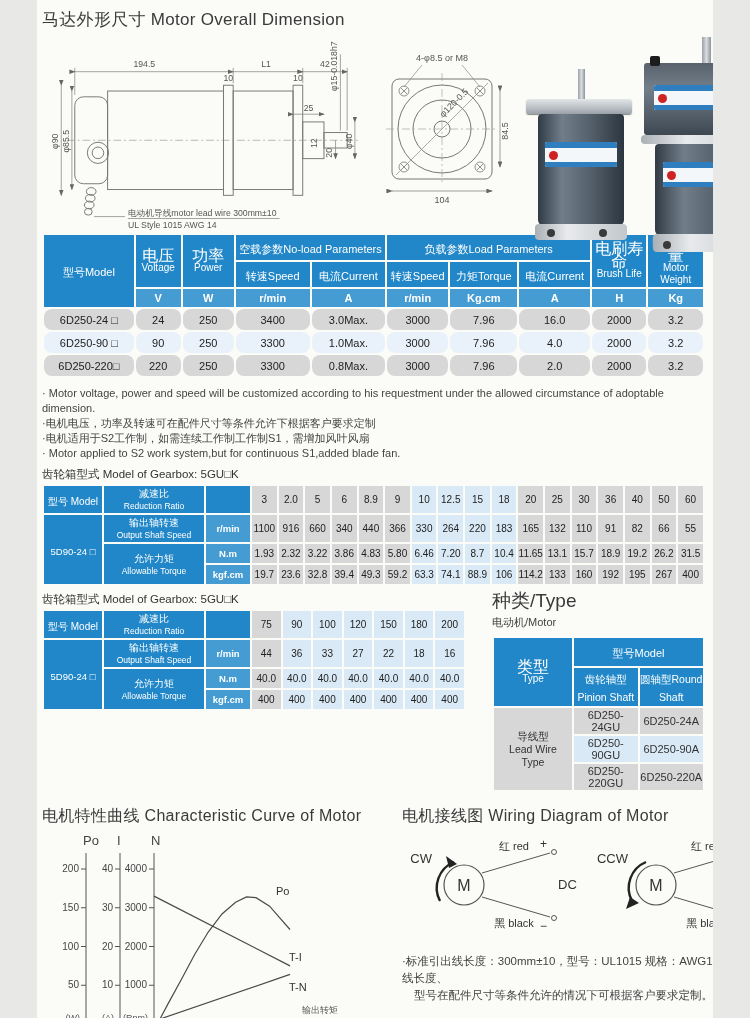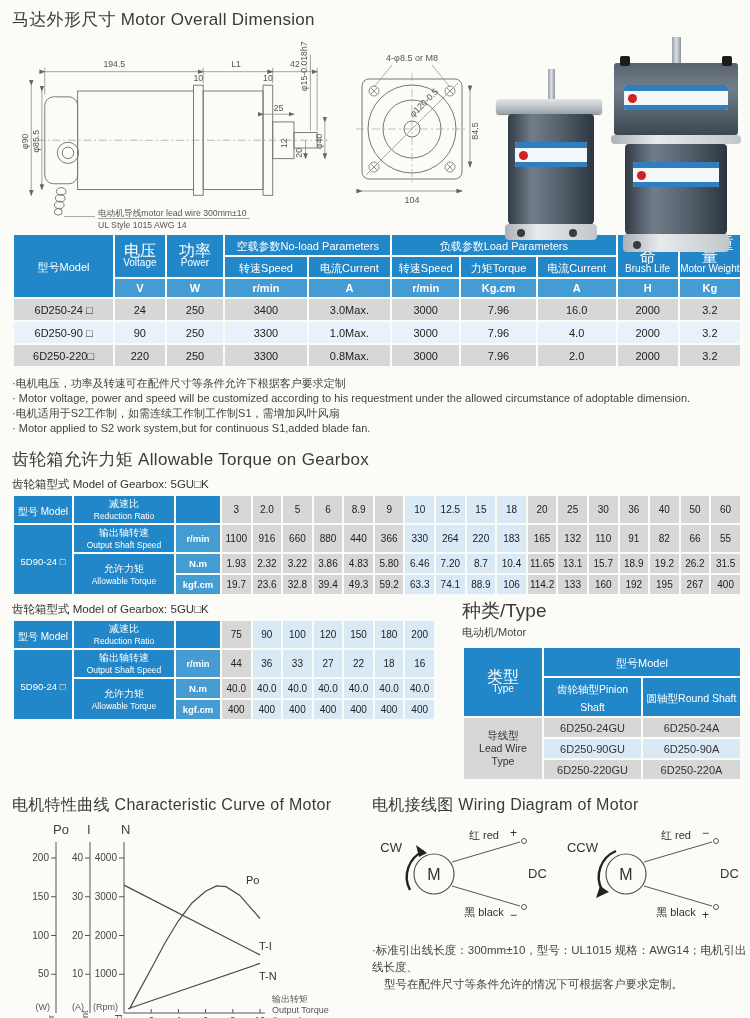--- a/index.html
+++ b/index.html
@@ -4,21 +4,21 @@
 <style>
   :root{
     --blue:#2187c8;
     --blue2:#449cd3;
     --gray:#d7d7d7;
     --ltblue:#d9eaf6;
     --rowblue:#e9f2fa;
   }
   *{box-sizing:border-box;}
   body{margin:0;background:#e8e8e6;font-family:"Liberation Sans","DejaVu Sans",sans-serif;}
-  .page{width:750px;height:1018px;background:#fbfbf8;margin:0 auto;padding:8px 8px 0 12px;overflow:hidden;position:relative;color:#333;}
+  .page{width:676px;height:1018px;background:#fbfbf8;margin:0 auto;padding:8px 8px 0 5px;overflow:hidden;position:relative;color:#333;}
   .sec-title{font-size:17px;color:#3a3a3a;font-weight:normal;margin:0 0 4px 0;letter-spacing:.3px;white-space:nowrap;}
   
   .dim-row{display:flex;gap:4px;align-items:flex-start;height:198px;}
   .dim-row svg text{fill:#555;font-size:9px;font-family:"Liberation Sans",sans-serif;}
   .drawing{flex:none;}
   .photos{flex:none;width:258px;height:196px;position:relative;}
   .motor{position:absolute;}
   .m-shaft{background:linear-gradient(90deg,#9aa1a8,#d9dde0,#8c939a);margin:0 auto;}
   .m-flange{background:linear-gradient(180deg,#e3e6e8,#b9bfc4 60%,#99a1a8);border-radius:3px;box-shadow:0 1px 1px #888;}
   .m-body{background:linear-gradient(90deg,#313b45,#717e8a 28%,#55616c 60%,#2c3640);border-radius:4px 4px 6px 6px;position:relative;}
@@ -31,21 +31,21 @@
   .gear-top{background:linear-gradient(180deg,#4b545e,#6d7residual8 40%,#3f4852);}
   
   table{border-collapse:separate;border-spacing:2px;table-layout:fixed;}
   th,td{padding:1px 0;text-align:center;vertical-align:middle;overflow:hidden;}
   .hdr{background:var(--blue);color:#fff;font-weight:normal;}
   .hdr .zh{font-size:16px;display:block;line-height:13px;}
   .hdr .en{font-size:10px;display:block;line-height:12px;}
   .one{font-size:11px;}
   .unit{background:var(--blue2);color:#fff;font-size:11px;height:18px;}
   .perf{width:100%;}
-  .perf td{background:var(--gray);font-size:11px;height:21px;color:#222;}
+  .perf td{background:var(--gray);font-size:11px;height:21px;color:#222;border-radius:8px;}
   .perf tr.alt td{background:var(--rowblue);}
   .gb td{background:var(--gray);font-size:10px;height:19px;color:#222;}
   .gb td.hl{background:var(--ltblue);}
   .gb .hdr .zh{font-size:10px;}
   .gb .hdr .en{font-size:8.5px;}
   .gb .unit{font-size:9.5px;}
   .typeT td{font-size:11px;height:19px;background:var(--gray);}
   .typeT tr.alt td{background:var(--ltblue);}
   .typeT td.lbl{background:var(--gray);font-size:10.5px;line-height:13px;}
   .notes{margin-top:8px;font-size:11px;line-height:15px;color:#444;}
@@ -298,27 +298,26 @@
           <td>3000</td>
           <td>7.96</td>
           <td>2.0</td>
           <td>2000</td>
           <td>3.2</td>
         </tr>
     </tbody>
   </table>
 
   <div class="notes">
+    <div>· Motor voltage, power and speed will be customized according to his requestment under the allowed circumstance of adoptable dimension.</div>
     <div>·电机电压，功率及转速可在配件尺寸等条件允许下根据客户要求定制</div>
-    <div>· Motor voltage, power and speed will be customized according to his requestment under the allowed circumstance of adoptable dimension.</div>
     <div>·电机适用于S2工作制，如需连续工作制工作制S1，需增加风叶风扇</div>
     <div>· Motor applied to S2 work system,but for continuous S1,added blade fan.</div>
   </div>
 
-  <h2 class="sec-title" style="margin-top:12px;">齿轮箱允许力矩 Allowable Torque on Gearbox</h2>
   <div class="sub-note">齿轮箱型式 Model of Gearbox: 5GU□K</div>
 
   <table class="gb" style="width:100%;">
     <colgroup>
         <col style="width:58px">
         <col style="width:100px">
         <col style="width:44px">
       </colgroup>
     <tbody>
         <tr>
@@ -349,21 +348,21 @@
     <tr>
       <th class="hdr" rowspan="3"><span class="one" style="font-size:9.5px">5D90-24 □</span></th>
       <th class="hdr">
             <span class="zh">输出轴转速</span>
             <span class="en">Output Shaft Speed</span>
           </th>
       <th class="unit">r/min</th>
     <td>1100</td>
           <td>916</td>
           <td>660</td>
-          <td>880</td>
+          <td>340</td>
           <td>440</td>
           <td>366</td>
           <td class="hl">330</td>
           <td class="hl">264</td>
           <td class="hl">220</td>
           <td class="hl">183</td>
           <td>165</td>
           <td>132</td>
           <td>110</td>
           <td>91</td>

